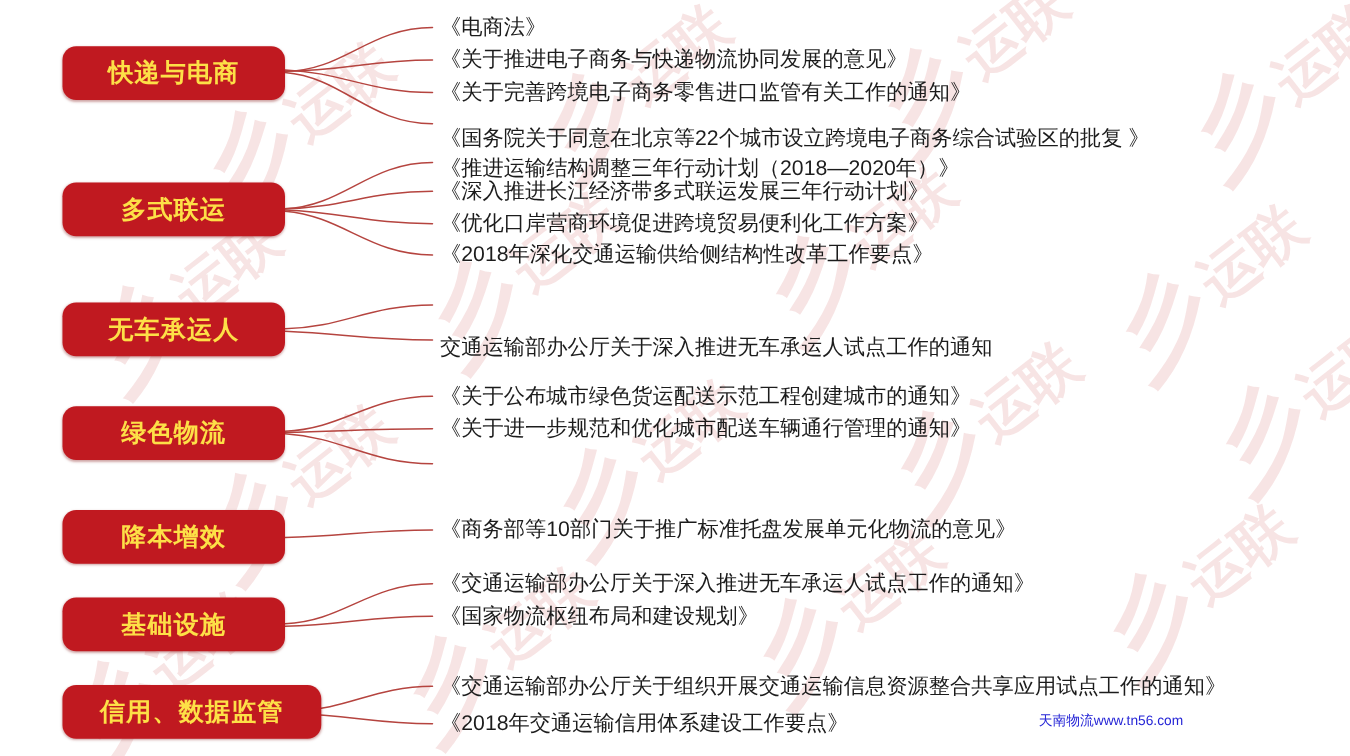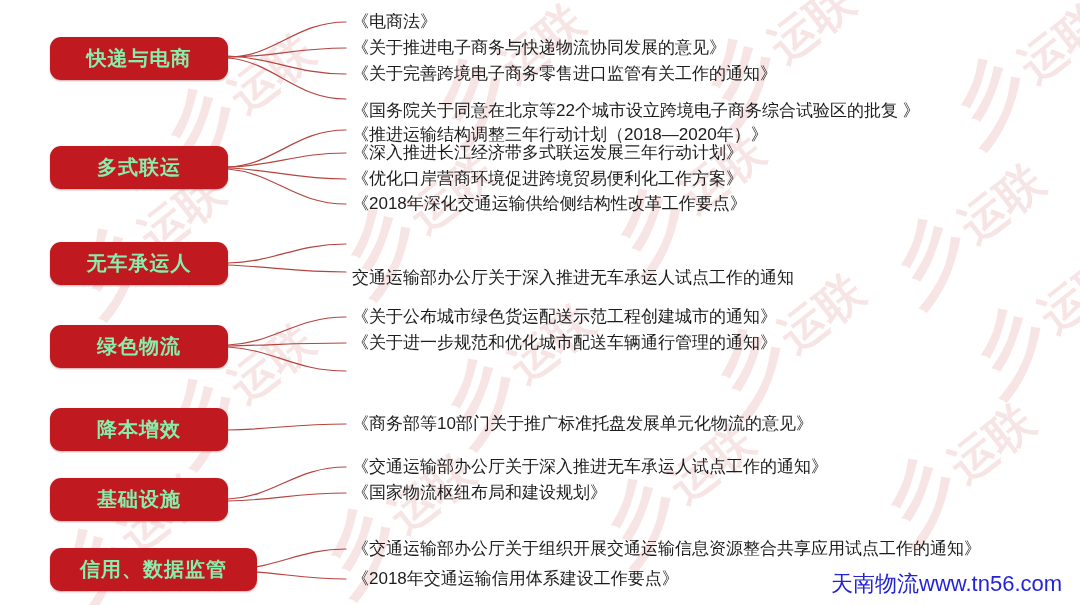--- a/index.html
+++ b/index.html
@@ -41,21 +41,21 @@
     background: #c01920;
     border-radius: 11px;
     display: flex;
     align-items: center;
     justify-content: center;
     z-index: 2;
     box-shadow: 0 1px 2px rgba(120,0,0,0.35);
   }
   .cat-box.wide { width: 207px; }
   .cat-box span {
-    color: #86efac;
+    color: #fde047;
     font-size: 20px;
     font-weight: bold;
     letter-spacing: 1px;
     white-space: nowrap;
   }
   
   .doc {
     position: absolute;
     left: 352px;
     z-index: 2;
@@ -64,21 +64,21 @@
     color: #1c1c1c;
     white-space: pre-line;
     max-width: 700px;
   }
   
   .footer-mark {
     position: absolute;
     left: 831px;
     top: 569px;
     z-index: 2;
-    font-size: 22px;
+    font-size: 11px;
     color: #2424d6;
     white-space: nowrap;
   }
 </style>
 </head>
 <body>
 
 <div class="canvas">
 
   <div class="wm-layer">

